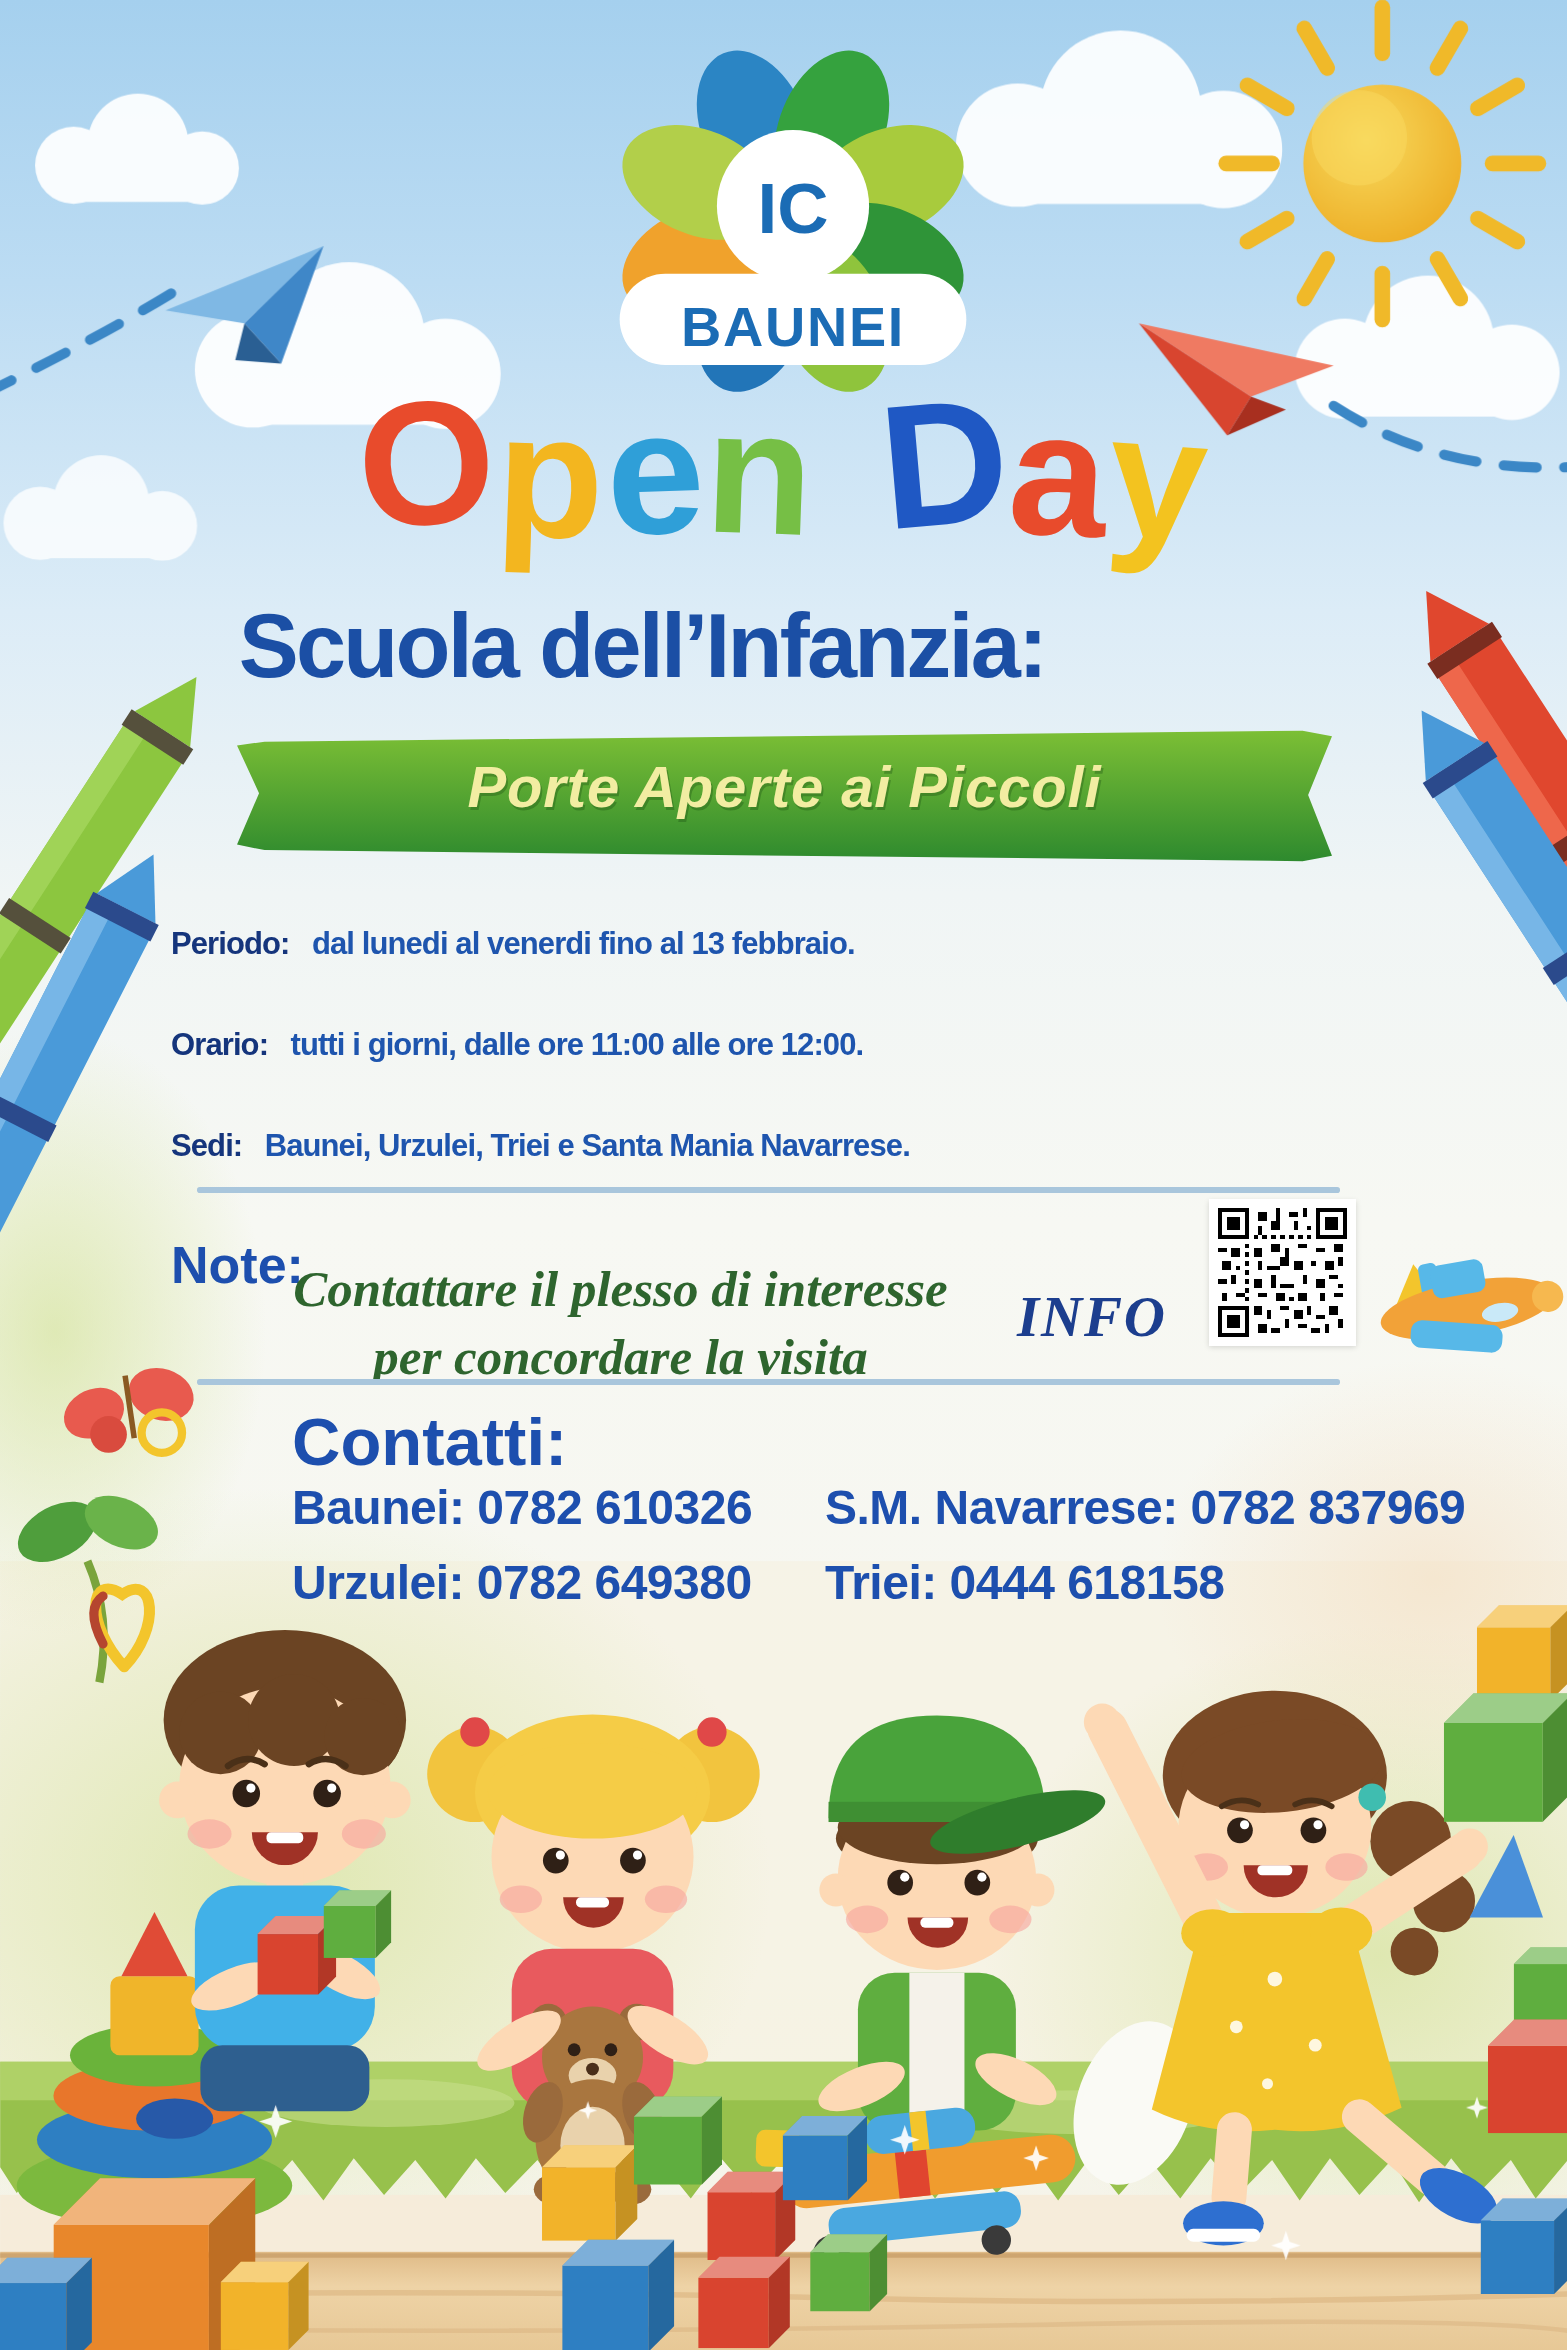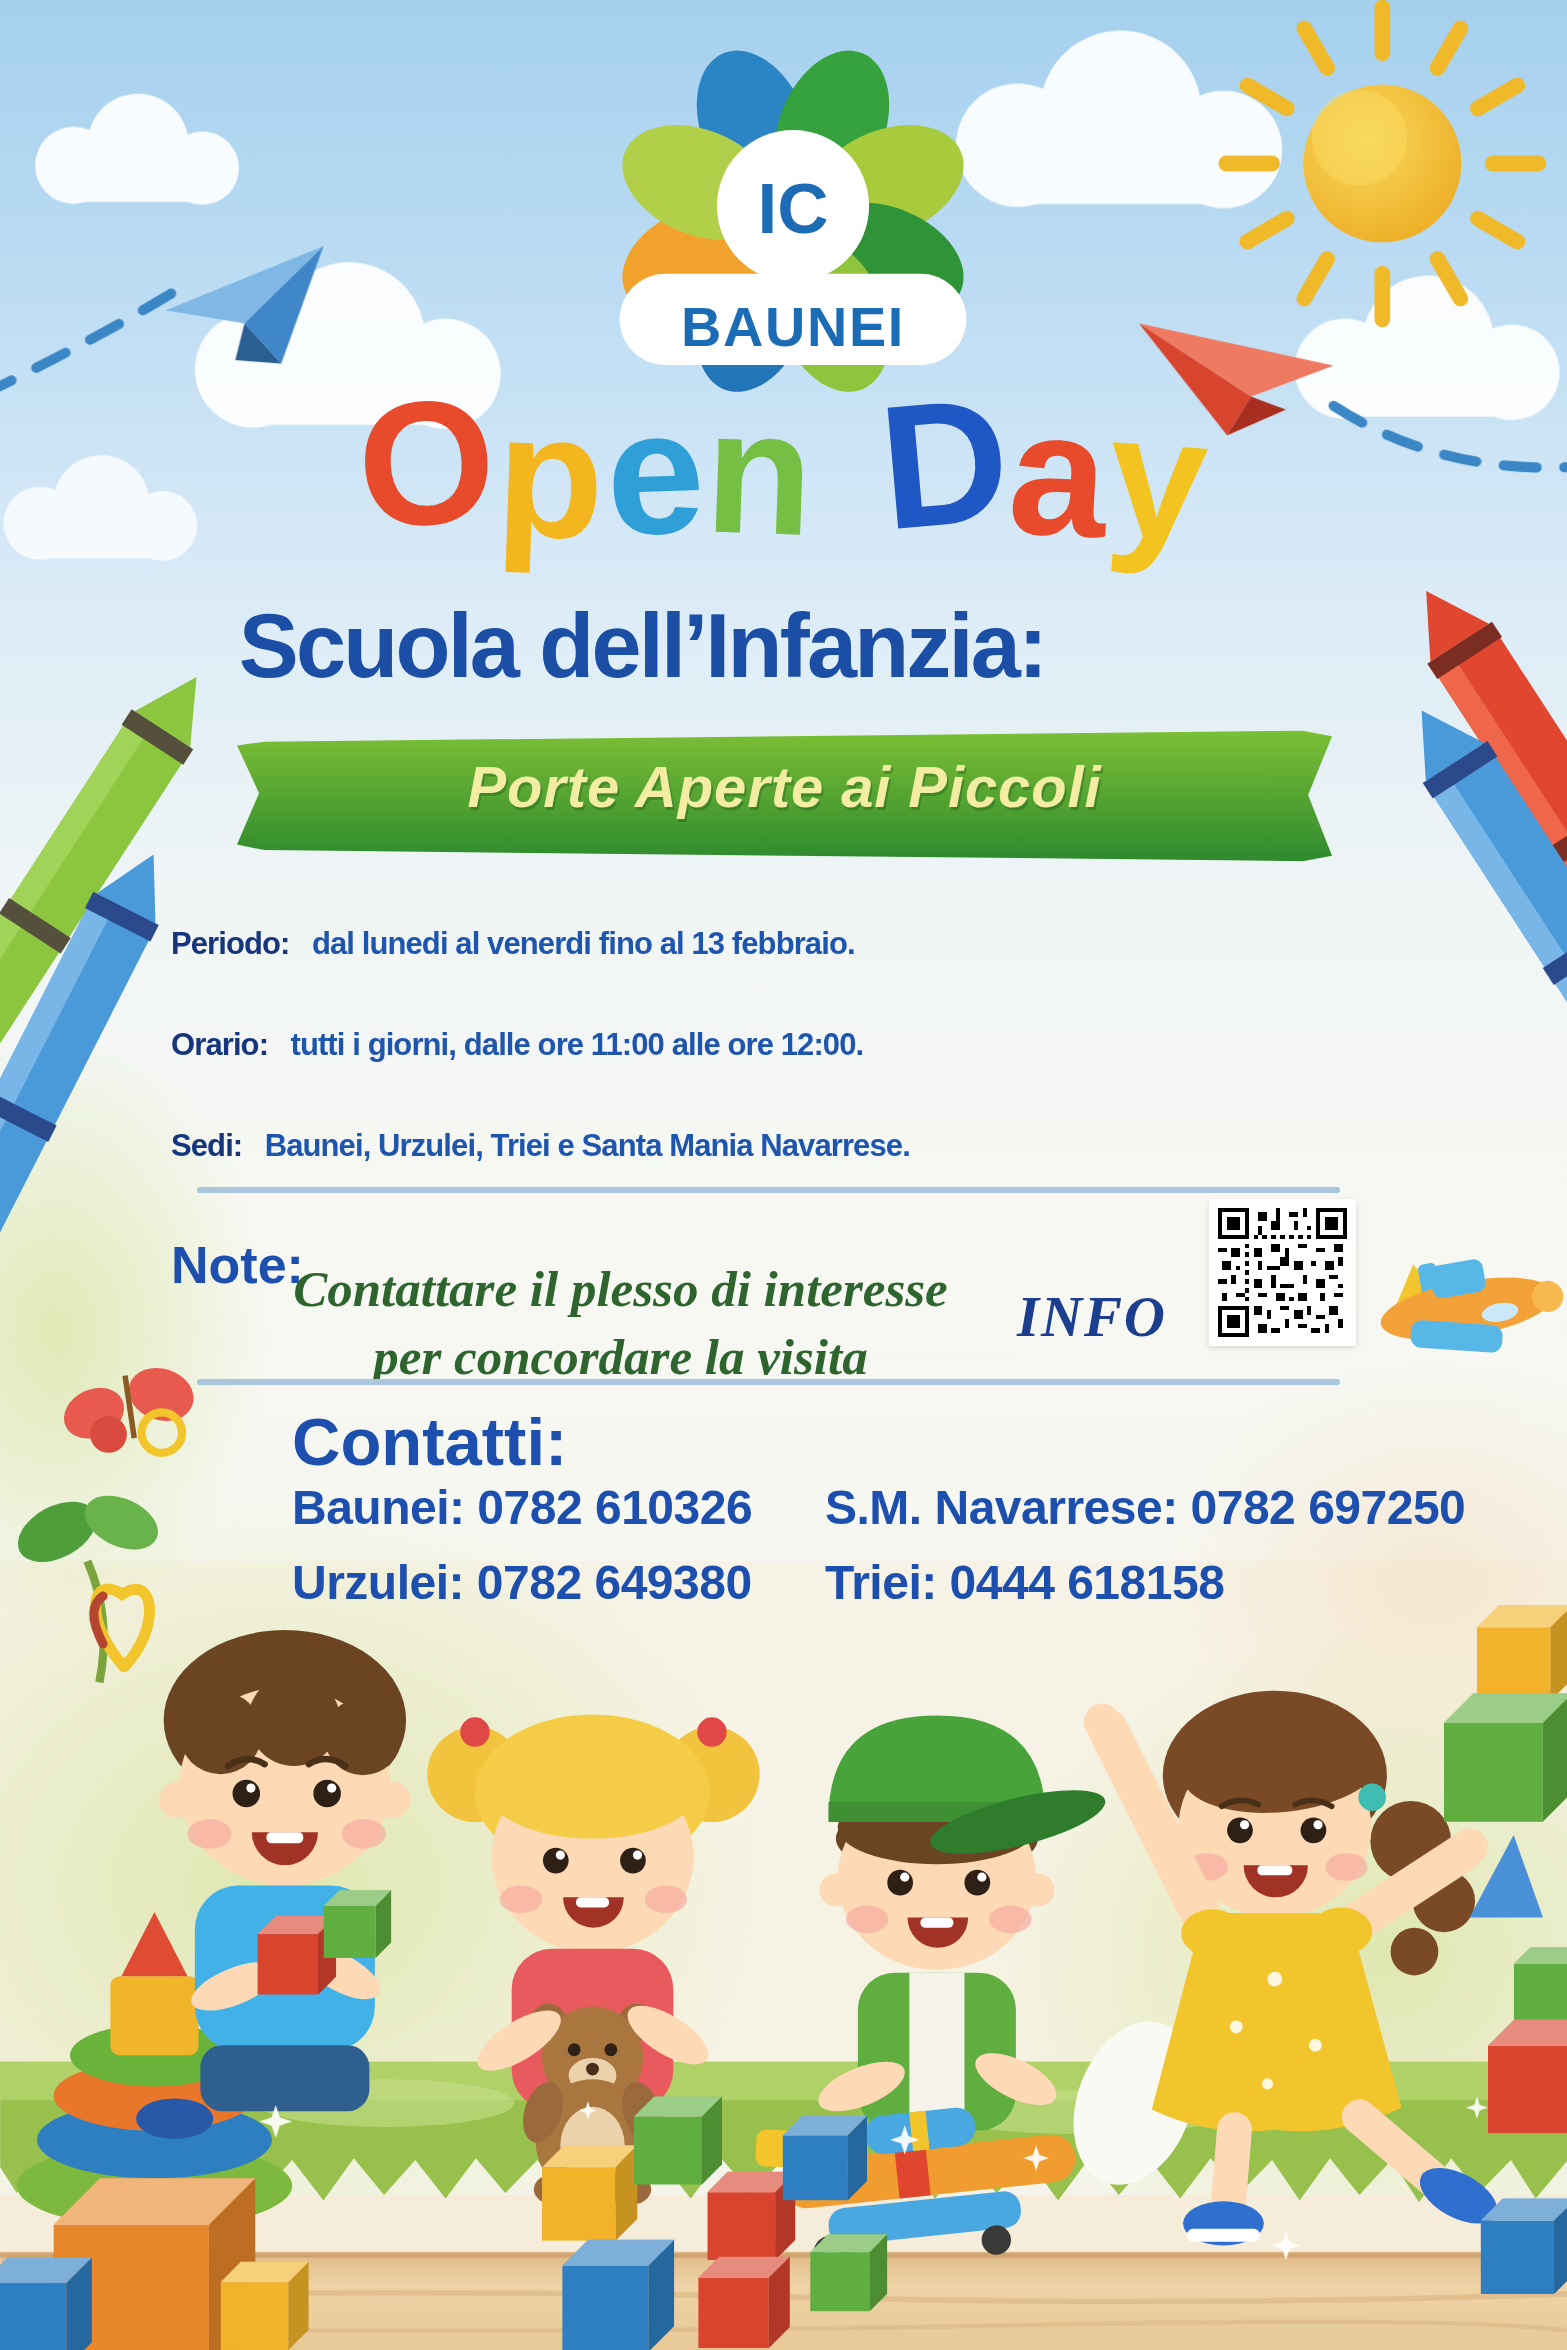--- a/index.html
+++ b/index.html
@@ -575,19 +575,19 @@
           <rect x="24" y="26" width="1" height="2"></rect>
       </g>
     </svg>
   </div>
 
   <div class="divider d2"></div>
 
   <div class="contacts-heading">Contatti:</div>
   <div class="contacts-grid">
     <div class="contact-item">Baunei: 0782 610326</div>
-    <div class="contact-item">S.M. Navarrese: 0782 697250</div>
+    <div class="contact-item">S.M. Navarrese: 0782 837969</div>
     <div class="contact-item">Urzulei: 0782 649380</div>
     <div class="contact-item">Triei: 0444 618158</div>
   </div>
 
 </div>
 
 
 </body></html>

